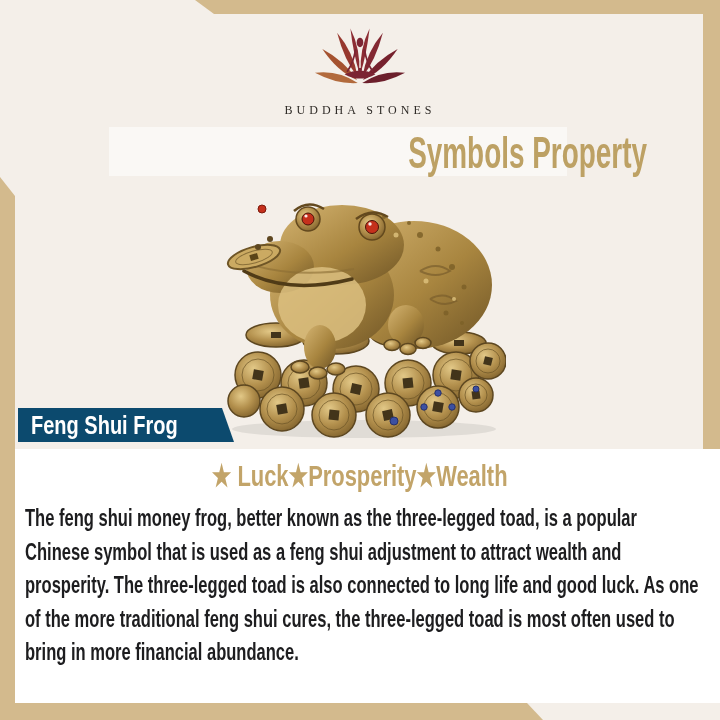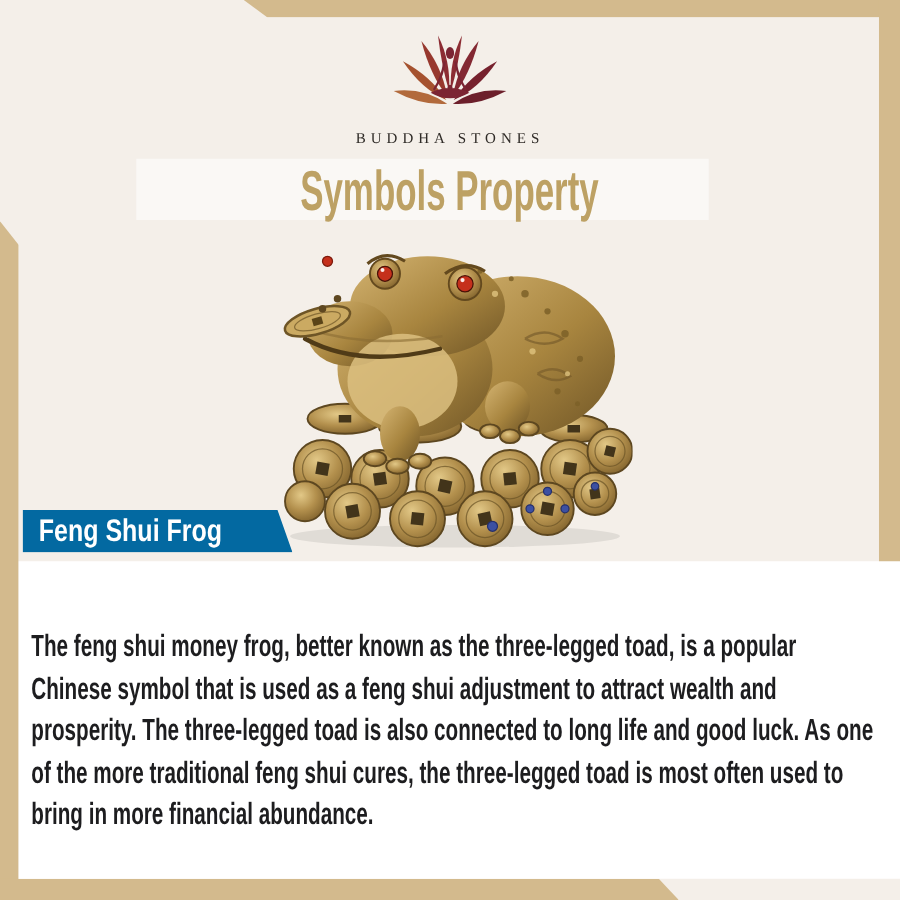--- a/index.html
+++ b/index.html
@@ -15,25 +15,25 @@
   .ribbon-left{left:0;top:177px;width:15px;height:543px;
       clip-path:polygon(0 0,100% 19px,100% 100%,0 100%);}
   .ribbon-bottom{left:0;top:703px;width:543px;height:17px;
       clip-path:polygon(0 0,calc(100% - 16px) 0,100% 100%,0 100%);}
   .white-panel{left:15px;top:449px;width:705px;height:254px;background:#ffffff;}
   .logo{left:312px;top:24px;width:96px;height:76px;}
   .brand{left:0;top:103px;width:720px;text-align:center;color:#2f2b27;
       font-family:"Liberation Serif",serif;font-size:12px;font-weight:500;
       letter-spacing:4px;}
   .title-strip{left:109px;top:127px;width:458px;height:49px;background:rgba(255,255,255,0.55);}
-  .title{left:0;top:131px;width:720px;text-align:center;color:#bda164;
+  .title{left:0;top:131px;width:720px;text-align:right;color:#bda164;
       font-size:45px;line-height:44px;font-weight:700;white-space:nowrap;}
   .title .cond{display:inline-block;transform:scaleX(0.62);transform-origin:50% 50%;}
   .frog{left:224px;top:183px;width:282px;height:256px;}
-  .label-banner{left:18px;top:408px;width:216px;height:34px;background:#0369a1;
+  .label-banner{left:18px;top:408px;width:216px;height:34px;background:#0c4a6e;
       clip-path:polygon(0 0,calc(100% - 12px) 0,100% 100%,0 100%);}
   .label-banner span{position:absolute;left:13px;top:0;line-height:34px;color:#fff;
       font-size:25px;font-weight:700;white-space:nowrap;display:inline-block;
       transform:scaleX(0.8);transform-origin:0 50%;}
   .traits{left:0;top:461px;width:720px;text-align:center;color:#c2a469;
       font-size:30px;line-height:30px;font-weight:700;white-space:nowrap;}
   .traits .cond{display:inline-block;transform:scaleX(0.73);transform-origin:50% 50%;}
   .description{left:25px;top:501px;width:1000px;color:#1d1d1f;font-size:24.5px;
       line-height:33.5px;font-weight:700;transform:scaleX(0.675);transform-origin:0 0;}
 </style>
@@ -210,16 +210,19 @@
       <ellipse cx="168" cy="162" rx="8" ry="5.5"></ellipse>
       <ellipse cx="184" cy="166" rx="8" ry="5.5"></ellipse>
       <ellipse cx="199" cy="160" rx="8" ry="5.5"></ellipse>
     </g>
   </svg>
 
   <div class="abs label-banner">
     <span>Feng Shui Frog</span>
   </div>
 
+  <div class="abs traits">
+    <span class="cond">★ Luck★Prosperity★Wealth</span>
+  </div>
 
   <div class="abs description">The feng shui money frog, better known as the three-legged toad, is a popular Chinese symbol that is used as a feng shui adjustment to attract wealth and prosperity. The three-legged toad is also connected to long life and good luck. As one of the more traditional feng shui cures, the three-legged toad is most often used to bring in more financial abundance.</div>
 
 </div>
 
 </body></html>

